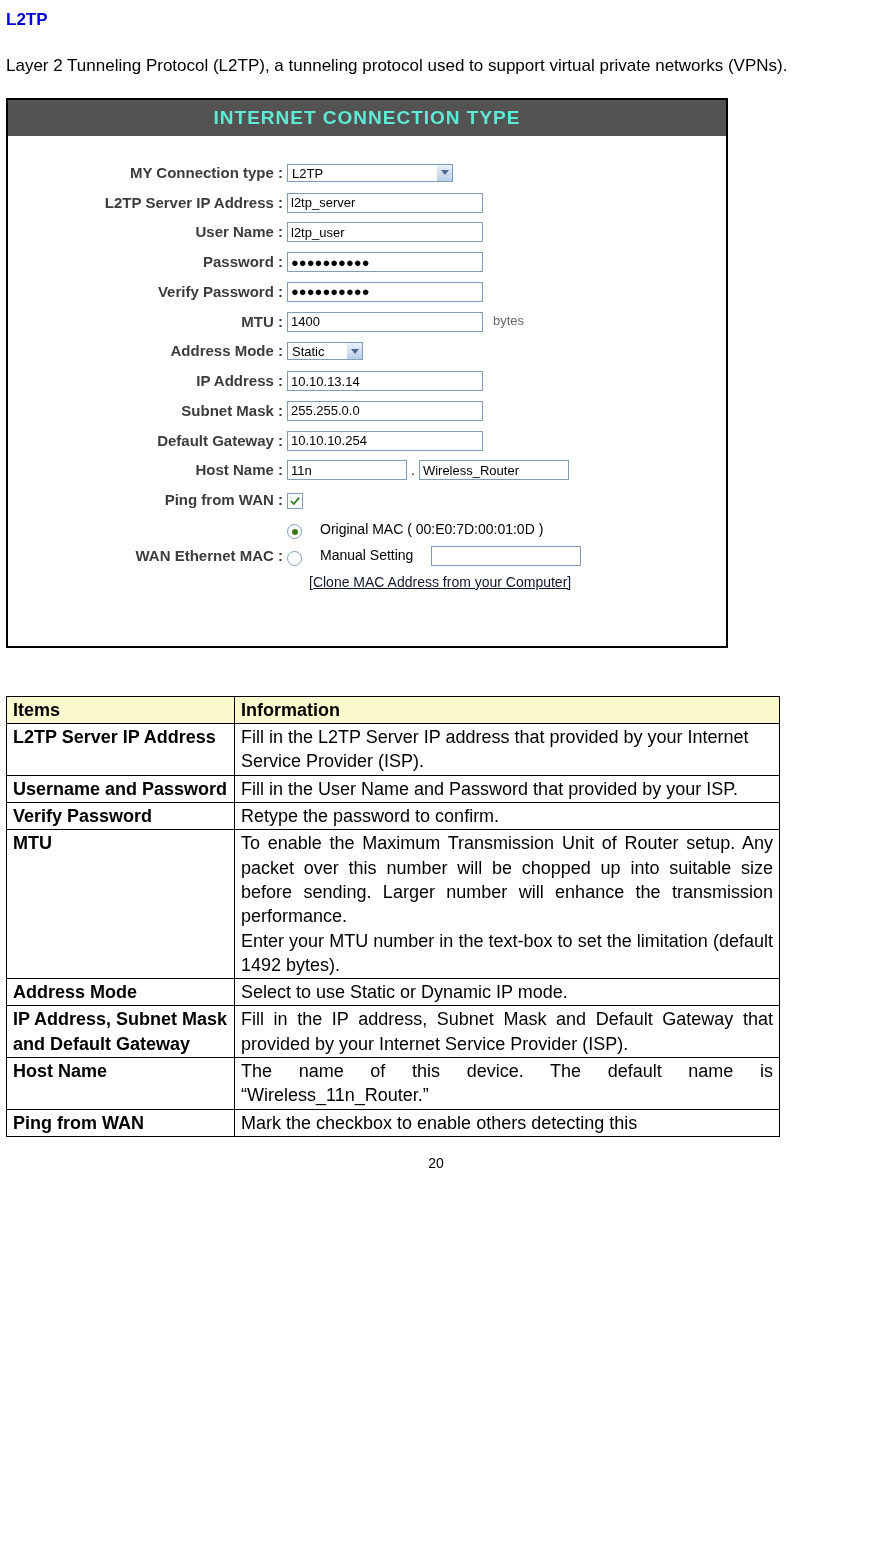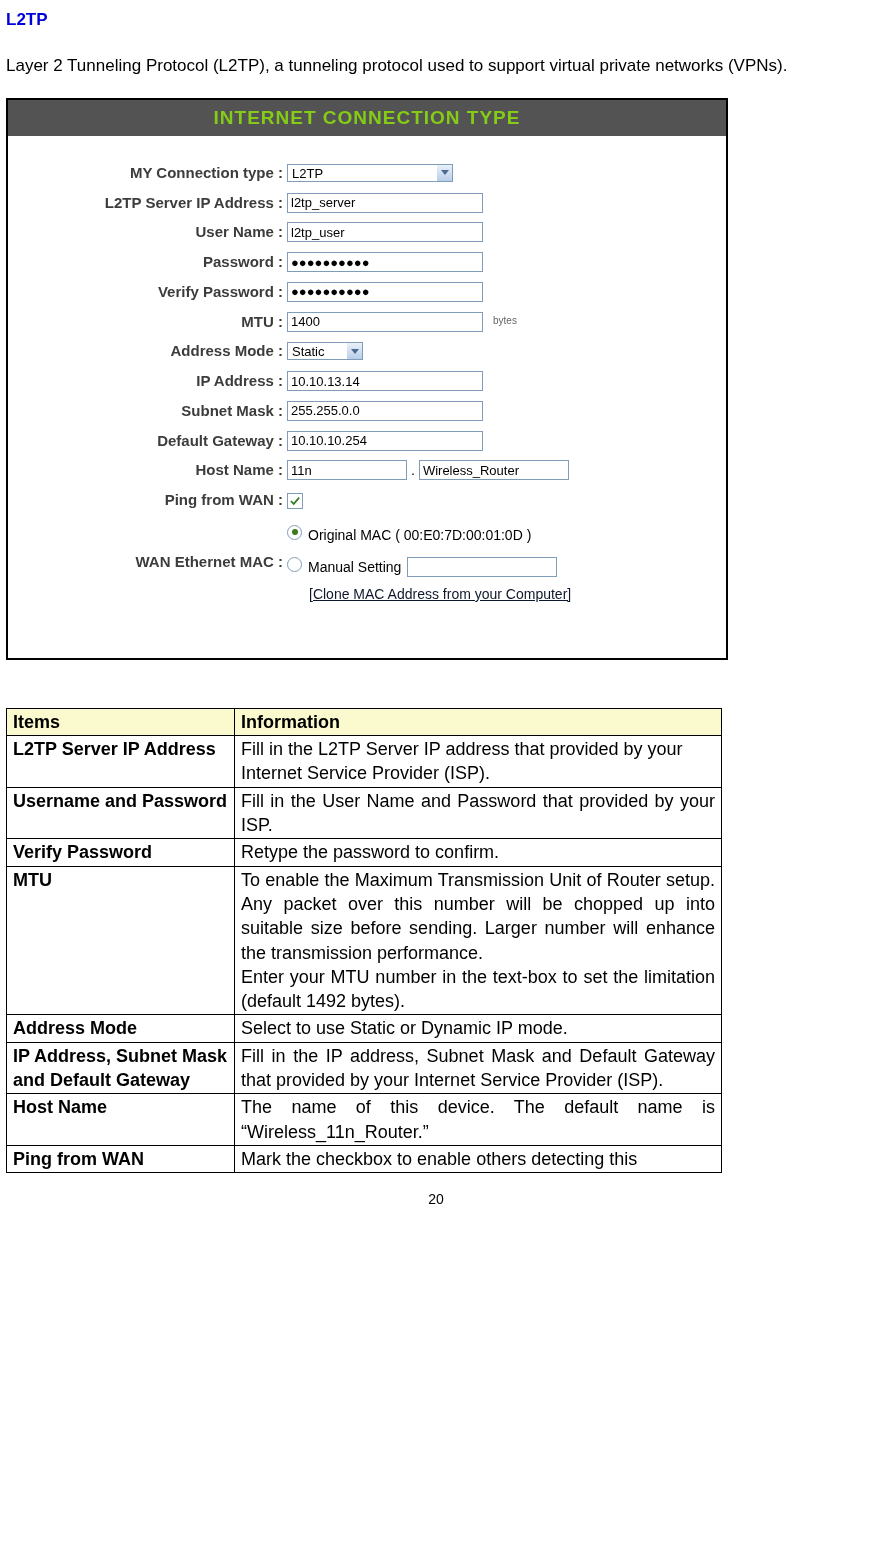--- a/index.html
+++ b/index.html
@@ -23,21 +23,21 @@
 
   
   .shot-wrap {
     border: 2px solid #000;
     width: 718px;
     margin: 0 0 24px 0;
     background: #fff;
   }
   .shot-title {
     background: #535353;
-    color: #84cc16;
+    color: #5eead4;
     font-weight: bold;
     font-size: 19px;
     text-align: center;
     padding: 4px 0;
     letter-spacing: 1px;
     font-family: Verdana, Arial, sans-serif;
   }
   .shot-body {
     padding: 26px 20px 46px 20px;
     font-family: Verdana, Arial, sans-serif;
@@ -99,21 +99,21 @@
     border: 1px solid #7f9db9;
     border-right: none;
     background: #fff;
     height: 18px;
     line-height: 18px;
     padding: 0 4px;
     display: inline-block;
     box-sizing: border-box;
   }
   .unit {
-    font-size: 10px;
+    font-size: 13px;
     color: #666;
     margin-left: 6px;
   }
   .cb {
     width: 14px; height: 14px;
     border: 1px solid #7f9db9;
     background: #fff;
     display: inline-flex;
     align-items: center;
     justify-content: center;
@@ -135,35 +135,34 @@
   .radio-inner {
     width: 6px; height: 6px; border-radius: 50%; background: #3a7a1a;
   }
   .mac-block {
     display: flex;
     flex-direction: column;
     gap: 6px;
   }
   .mac-row {
     display: flex;
-    align-items: flex-start;
-    gap: 6px;
-    margin-top: 6px;
+    align-items: flex-end;
+    gap: 18px;
   }
   .clone-link {
     color: #0f172a;
     text-decoration: underline;
     font-size: 14px;
     margin-left: 22px;
   }
 
   
   table.info {
     border-collapse: collapse;
-    width: 716px;
+    width: 774px;
     margin-top: 48px;
   }
   table.info th, table.info td {
     border: 1px solid #000;
     padding: 1px 6px;
     vertical-align: top;
     font-size: 18px;
     line-height: 1.35;
   }
   table.info th {

